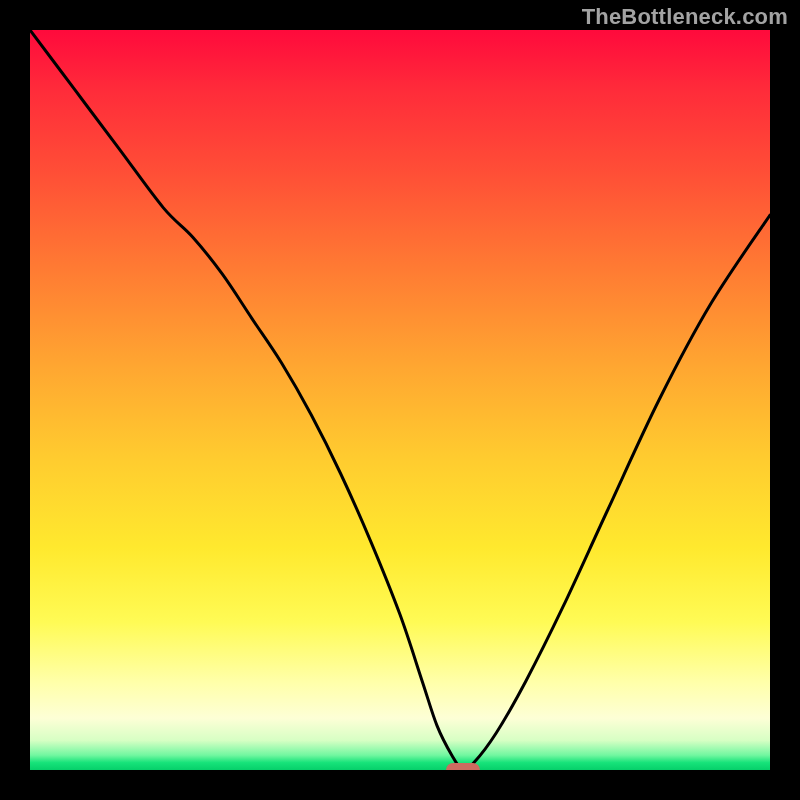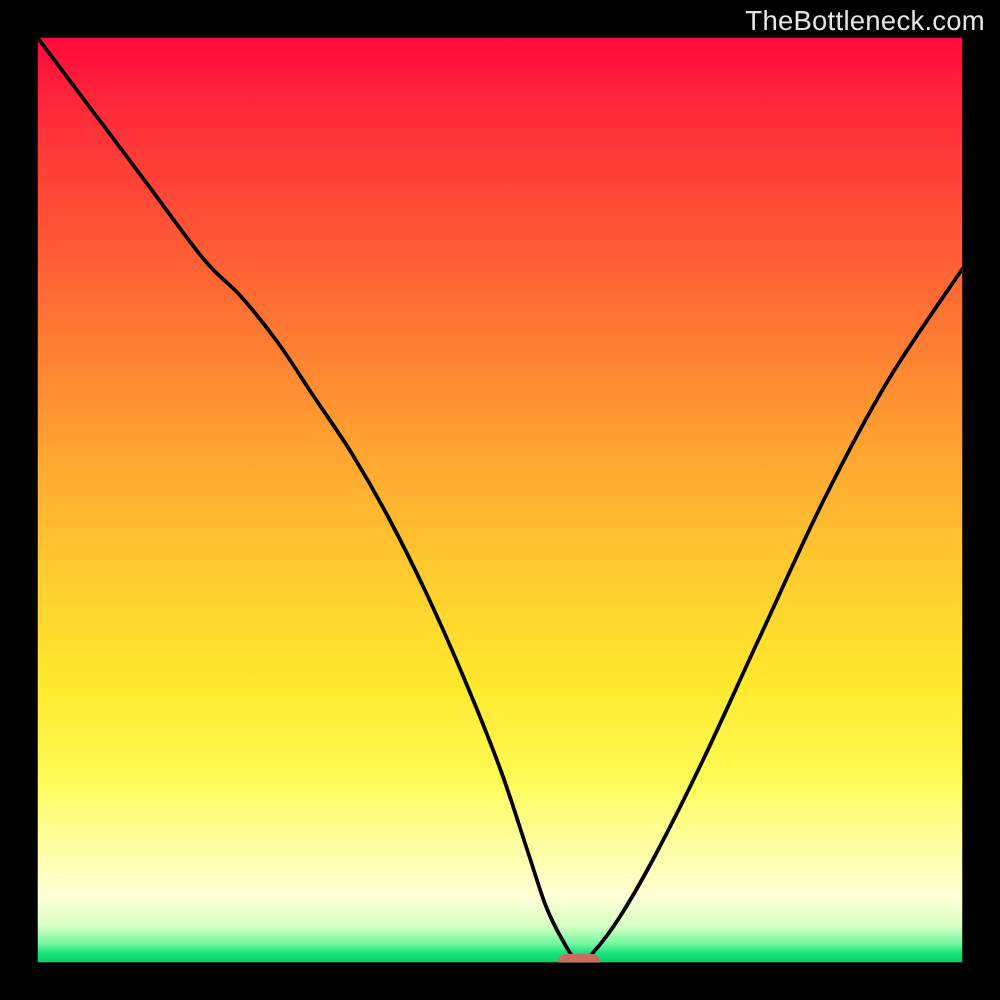--- a/index.html
+++ b/index.html
@@ -14,23 +14,23 @@
   .frame {
     position: relative;
     width: 800px;
     height: 800px;
     background: #000;
   }
   .watermark {
     position: absolute;
     top: 4px;
     right: 12px;
-    color: #e5e5e5;
+    color: #a3a3a3;
     font-size: 22px;
-    font-weight: 400;
+    font-weight: 700;
     letter-spacing: 0.2px;
     z-index: 10;
   }
   .plot-area {
     position: absolute;
     left: 30px;
     top: 30px;
     width: 740px;
     height: 740px;
     overflow: hidden;

